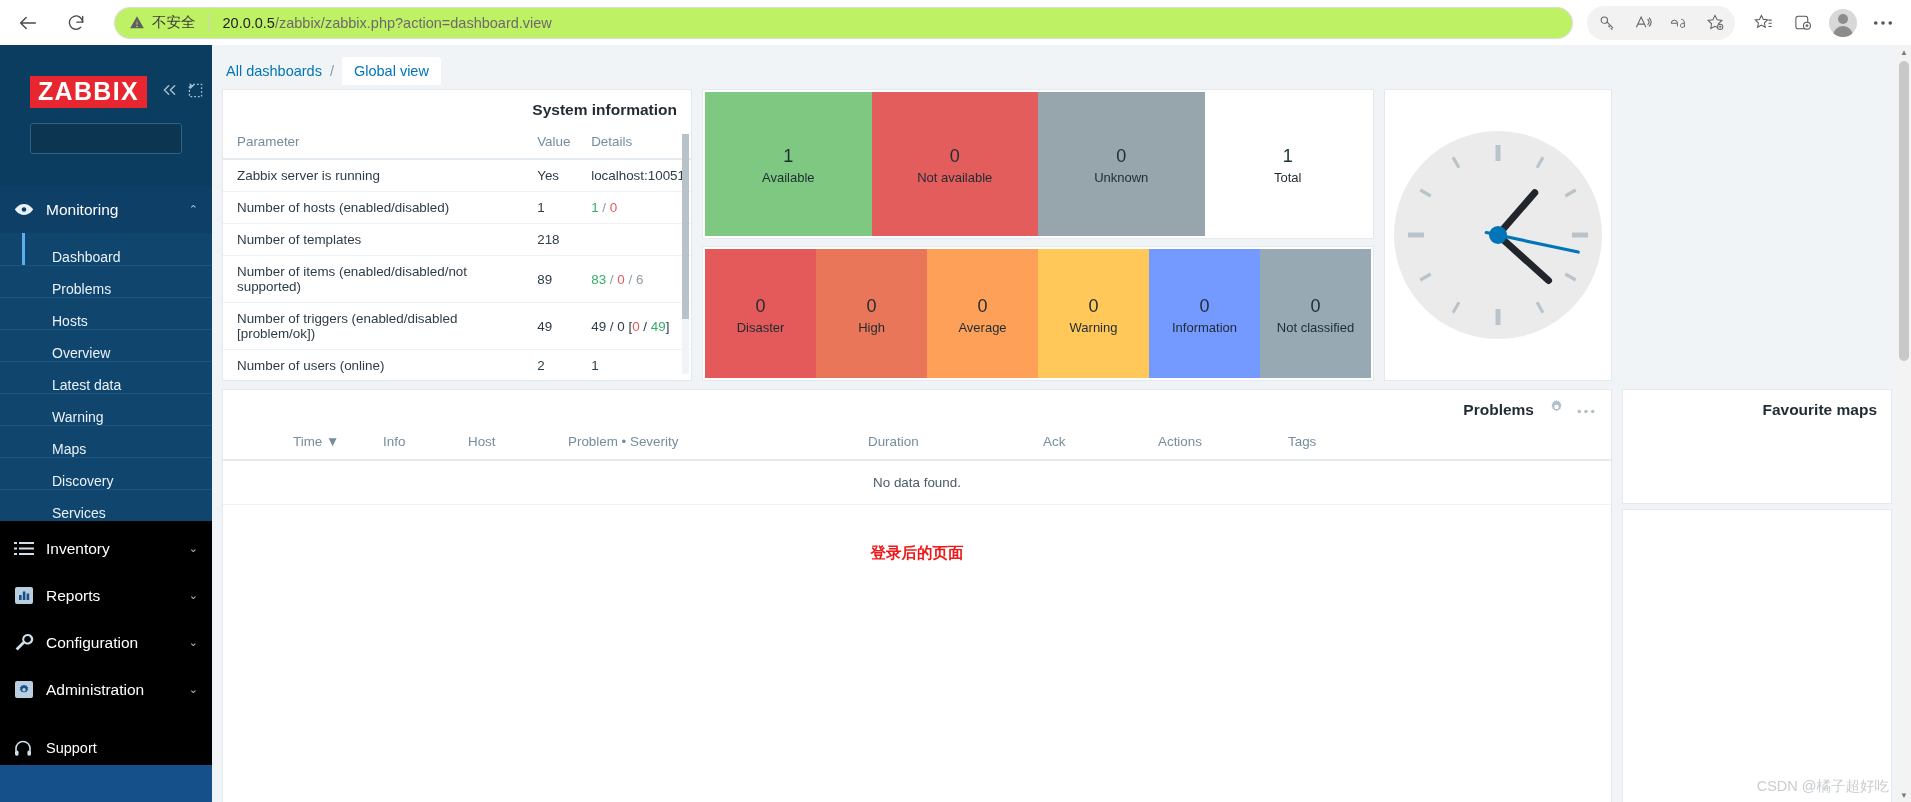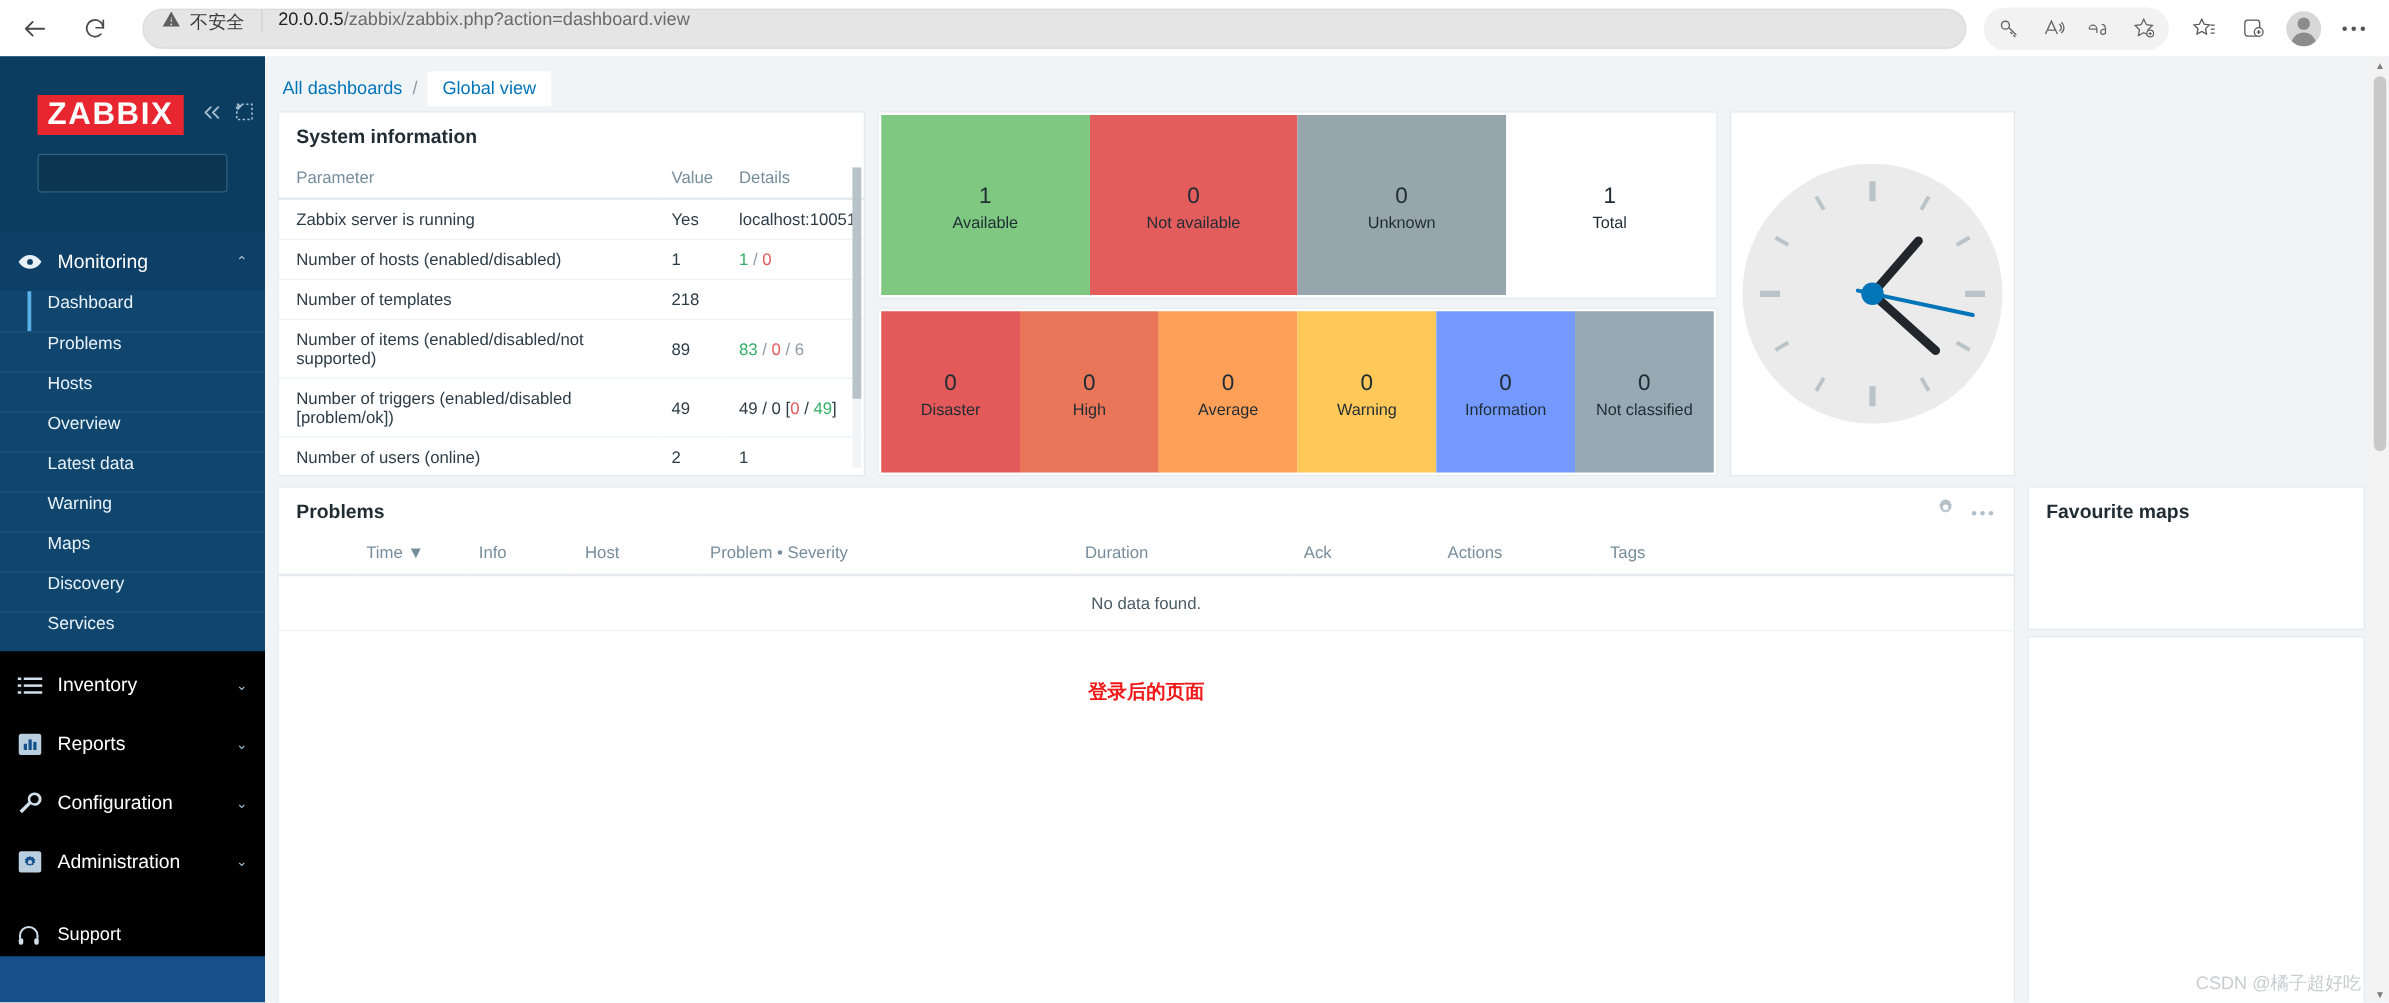--- a/index.html
+++ b/index.html
@@ -14,22 +14,22 @@
     position: absolute; top: 0; left: 0; width: 1911px; height: 45px;
     background: #ffffff; display: flex; align-items: center;
   }
   .nav-btn {
     width: 40px; height: 40px; margin-left: 8px;
     display: flex; align-items: center; justify-content: center;
     border-radius: 4px; color: #4a4a4a;
   }
   .url-pill {
     flex: 1; height: 32px; margin: 0 14px 0 18px;
-    background: #e5e5e5; border: 1px solid #dcdcdc; border-radius: 16px;
-    display: flex; padding: 0 14px;
+    background: #bef264; border: 1px solid #dcdcdc; border-radius: 16px;
+    display: flex; align-items: center; padding: 0 14px;
     box-shadow: 0 0 0 1px rgba(0,0,0,0.02);
   }
   .warn-ico {
     width: 16px; height: 15px; margin-right: 7px; position: relative; flex: none;
   }
   .not-secure {
     font-size: 14.5px; color: #3b3b3b; white-space: nowrap;
   }
   .url-sep {
     width: 1px; height: 17px; background: #d0d0d0; margin: 0 13px;
@@ -94,22 +94,22 @@
     cursor: pointer; font-size: 15.5px; color: #ffffff;
   }
   .nav-section-head .nico {
     width: 26px; flex: none; display: flex; align-items: center; color: #cfe0ec;
   }
   .nav-section-head .ntxt { flex: 1; margin-left: 6px; }
   .nav-section-head .chev { color: #a8c3d6; font-size: 11px; }
   .nav-open { background: #0e3f66; }
   .sub-list { background: #10456e; }
   .sub-item {
-    height: 32px; display: flex; align-items: flex-start;
-    padding-left: 38px; font-size: 14px; color: #e9f2f8;
+    height: 32px; display: flex; align-items: flex-end;
+    padding-left: 52px; font-size: 14px; color: #e9f2f8;
     border-top: 1px solid #1a537f; position: relative; cursor: pointer;
   }
   .sub-item.active::before {
     content: ""; position: absolute; left: 22px; top: 0; bottom: 0;
     width: 3px; background: #5ab0e8;
   }
   .sub-item:first-child { border-top: none; }
   .sb-lower { background: #000000; padding-top: 4px; }
   .sb-bottom-gap { height: 18px; }
 
@@ -128,21 +128,21 @@
     background: #fff; color: #0275b8; padding: 6px 12px;
     border-radius: 3px 3px 0 0; cursor: pointer;
   }
 
   .grid { position: relative; padding: 0 10px 0 10px; }
 
   .widget {
     background: #fff; border: 1px solid #e3e9ed; position: absolute;
   }
   .widget-title {
-    font-size: 15.5px; font-weight: 700; color: #1f2c33; padding: 11px 14px 9px 14px;
+    font-size: 15.5px; font-weight: 700; color: #1f2c33; padding: 11px 14px 9px 14px; text-align: right;
   }
 
   
   #w-sysinfo { left: 10px; top: 0; width: 470px; height: 292px; }
   .sys-table { width: 100%; border-collapse: collapse; font-size: 13.4px; }
   .sys-table th {
     text-align: left; font-weight: 400; color: #768d9c; font-size: 13.4px;
     padding: 6px 6px 9px 14px; border-bottom: 2px solid #e4eaee;
   }
   .sys-table th.c-val, .sys-table td.c-val { text-align: left; width: 52px; padding-left: 8px; }

